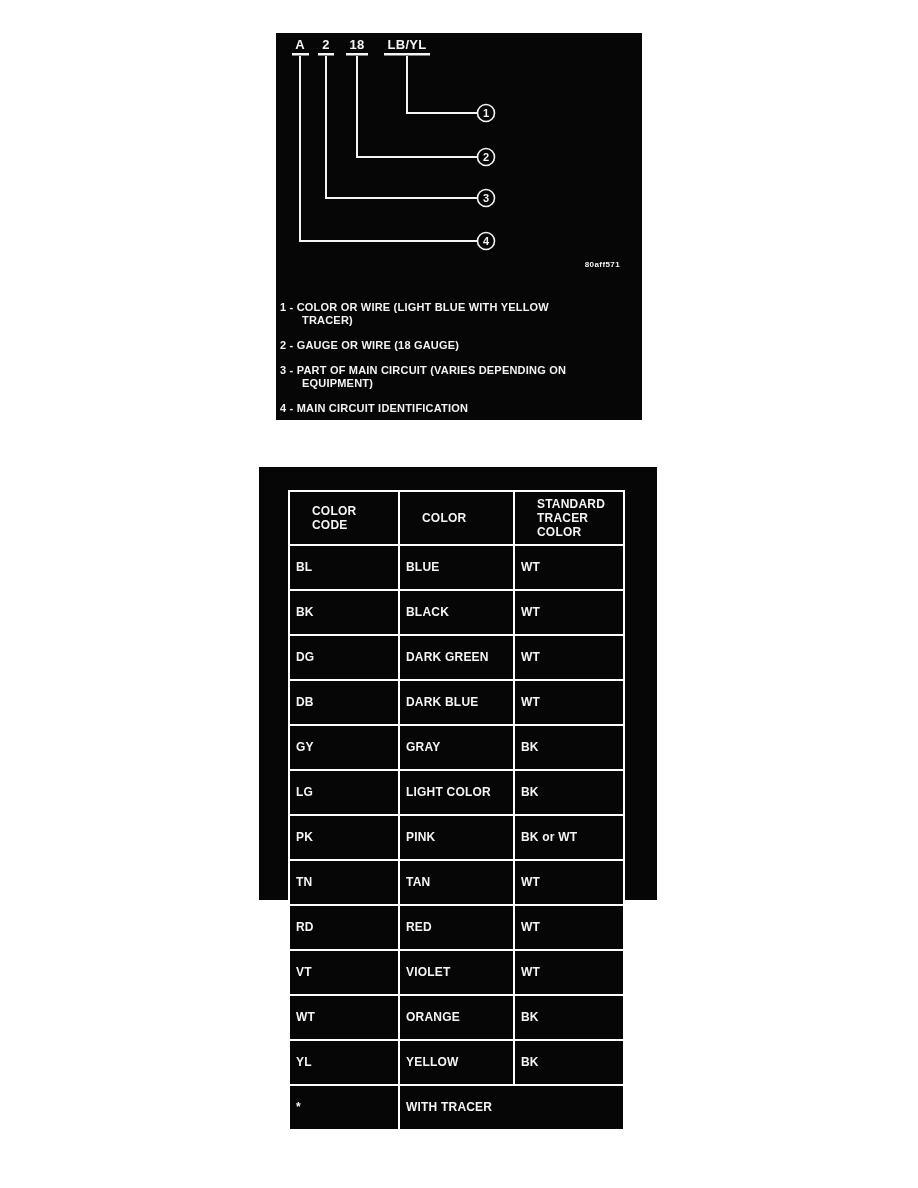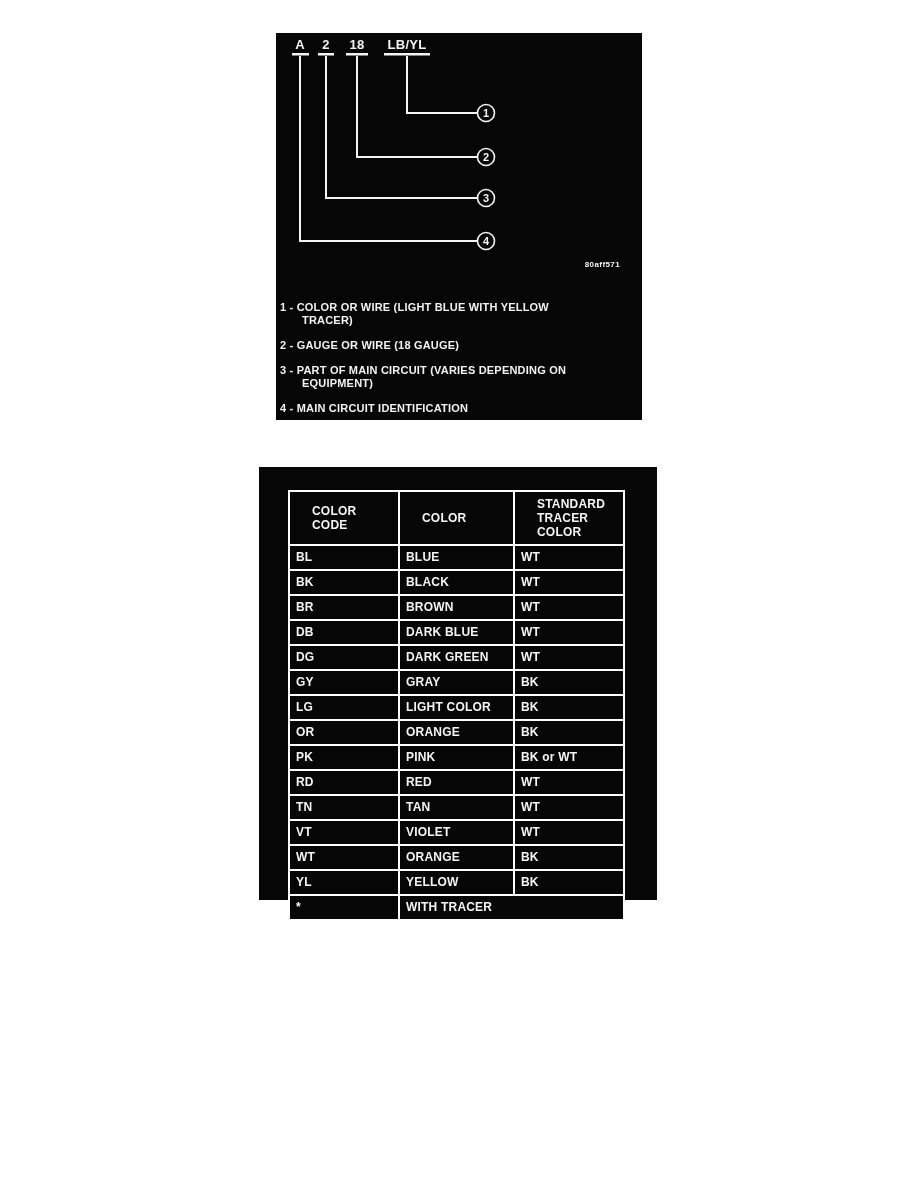--- a/index.html
+++ b/index.html
@@ -31,21 +31,21 @@
   
   table.codes { border-collapse:collapse; table-layout:fixed; width:335px; margin:23px 0 0 29px; background:#060606; }
   table.codes col.c1 { width:110px; }
   table.codes col.c2 { width:115px; }
   table.codes col.c3 { width:110px; }
   .codes th, .codes td {
     border:2px solid #ffffff; color:#f4f4f4; font-weight:700;
     text-align:left; font-size:12px; letter-spacing:.2px;
   }
   .codes th { vertical-align:middle; padding:5px 22px; line-height:14px; }
-  .codes td { padding:4px 6px; line-height:15px; height:17px; }
+  .codes td { padding:14px 6px; line-height:15px; height:17px; }
 </style>
 </head>
 <body>
 
 <div class="page">
 
   <section class="panel panel-diagram">
     <svg class="diagram" width="366" height="250" viewBox="0 0 366 250">
 
       <text x="24" y="16" text-anchor="middle" class="code-label">A</text>
@@ -102,62 +102,52 @@
             <td>BL</td>
             <td>BLUE</td>
             <td>WT</td>
           </tr>
           <tr>
             <td>BK</td>
             <td>BLACK</td>
             <td>WT</td>
           </tr>
           <tr>
-            <td>BR</td>
-            <td>BROWN</td>
+            <td>DG</td>
+            <td>DARK GREEN</td>
             <td>WT</td>
           </tr>
           <tr>
             <td>DB</td>
             <td>DARK BLUE</td>
-            <td>WT</td>
-          </tr>
-          <tr>
-            <td>DG</td>
-            <td>DARK GREEN</td>
             <td>WT</td>
           </tr>
           <tr>
             <td>GY</td>
             <td>GRAY</td>
             <td>BK</td>
           </tr>
           <tr>
             <td>LG</td>
             <td>LIGHT COLOR</td>
             <td>BK</td>
           </tr>
           <tr>
-            <td>OR</td>
-            <td>ORANGE</td>
-            <td>BK</td>
-          </tr>
-          <tr>
             <td>PK</td>
             <td>PINK</td>
             <td>BK or WT</td>
           </tr>
           <tr>
-            <td>RD</td>
-            <td>RED</td>
+            <td>TN</td>
+            <td>TAN</td>
             <td>WT</td>
           </tr>
           <tr>
-            <td>TN</td>
-            <td>TAN</td>
+            <td>RD</td>
+            <td>RED</td>
             <td>WT</td>
           </tr>
           <tr>
             <td>VT</td>
             <td>VIOLET</td>
             <td>WT</td>
           </tr>
           <tr>
             <td>WT</td>
             <td>ORANGE</td>

